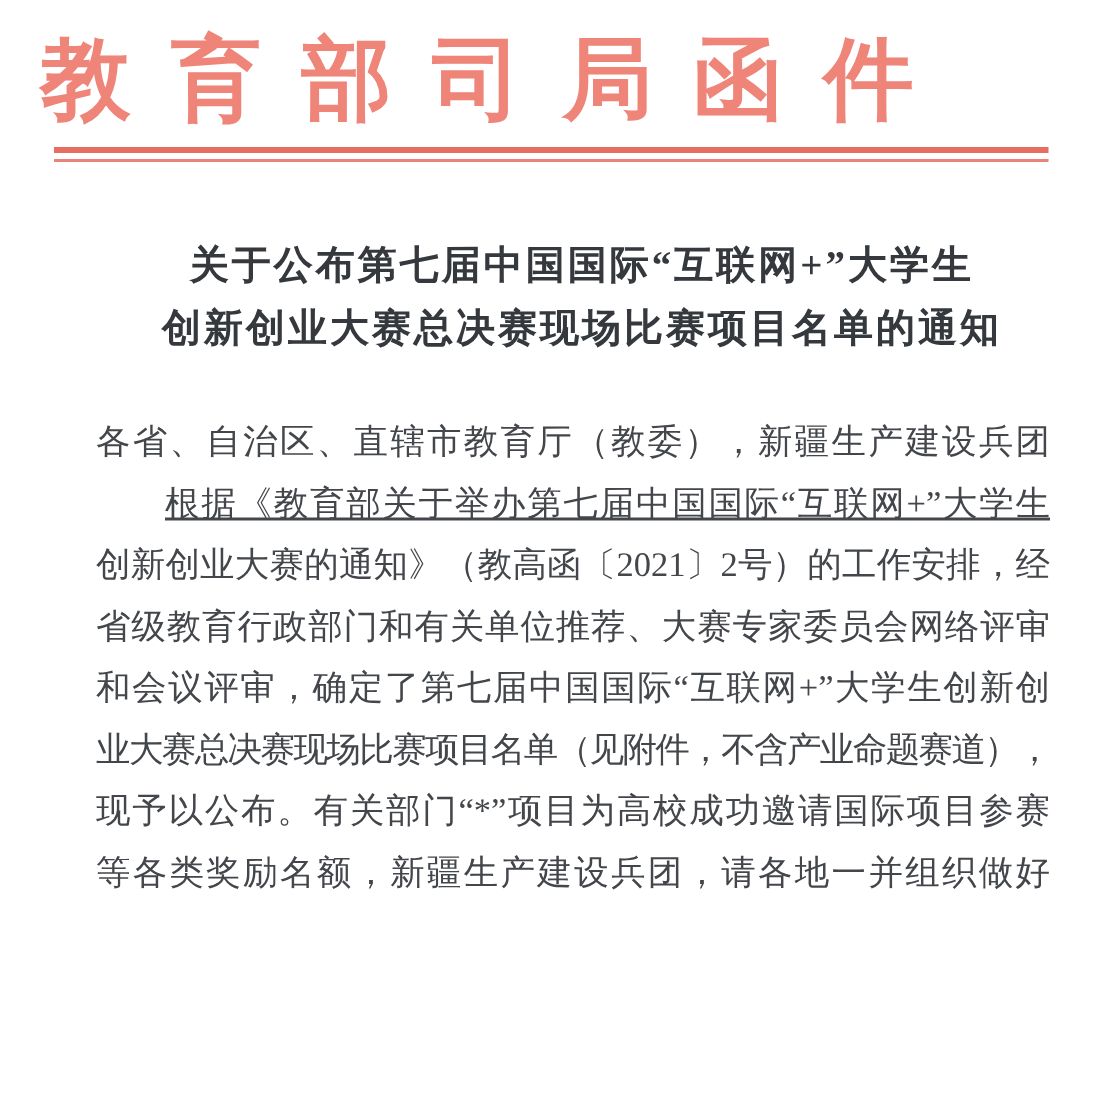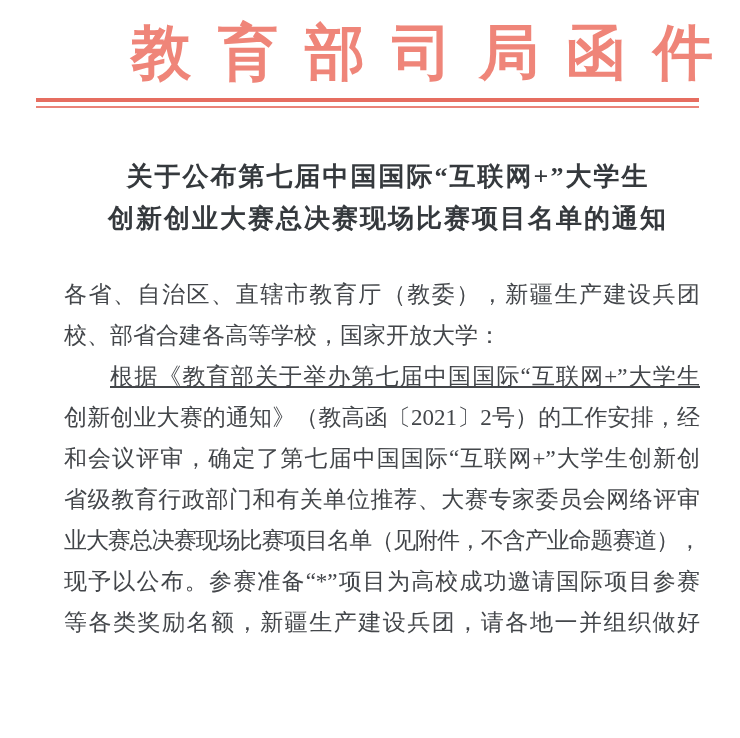--- a/index.html
+++ b/index.html
@@ -20,21 +20,21 @@
     background: #ffffff;
     overflow: hidden;
     font-family: "Liberation Serif", "DejaVu Serif", serif;
   }
   .letterhead {
     position: absolute;
     top: 18px;
     left: 0;
     width: 740px;
     line-height: 70px;
-    text-align: right;
+    text-align: left;
     font-size: 60px;
     font-weight: 700;
     color: var(--letterhead-red, #ef8579);
     letter-spacing: 0.45em;
     padding-left: 0.45em;
     box-sizing: border-box;
     white-space: nowrap;
   }
   .rule {
     position: absolute;
@@ -93,23 +93,22 @@
   <div class="rule rule-thick"></div>
   <div class="rule rule-thin"></div>
 
   <div class="doc-title">
     <div class="tline">关于公布第七届中国国际“互联网+”大学生</div>
     <div class="tline">创新创业大赛总决赛现场比赛项目名单的通知</div>
   </div>
 
   <div class="doc-body">
       <div class="bline fill">各省、自治区、直辖市教育厅（教委），新疆生产建设兵团</div>
-      <div class="bline">校、部省合建各高等学校，国家开放大学：</div>
       <div class="bline fill indent">根据《教育部关于举办第七届中国国际“互联网+”大学生</div>
       <div class="bline fill">创新创业大赛的通知》（教高函〔2021〕2号）的工作安排，经</div>
+      <div class="bline fill">省级教育行政部门和有关单位推荐、大赛专家委员会网络评审</div>
       <div class="bline fill">和会议评审，确定了第七届中国国际“互联网+”大学生创新创</div>
-      <div class="bline fill">省级教育行政部门和有关单位推荐、大赛专家委员会网络评审</div>
       <div class="bline fill tight">业大赛总决赛现场比赛项目名单（见附件，不含产业命题赛道），</div>
-      <div class="bline fill">现予以公布。参赛准备“*”项目为高校成功邀请国际项目参赛</div>
+      <div class="bline fill">现予以公布。有关部门“*”项目为高校成功邀请国际项目参赛</div>
       <div class="bline fill">等各类奖励名额，新疆生产建设兵团，请各地一并组织做好</div>
     </div>
 
 </div>
 
 </body></html>

